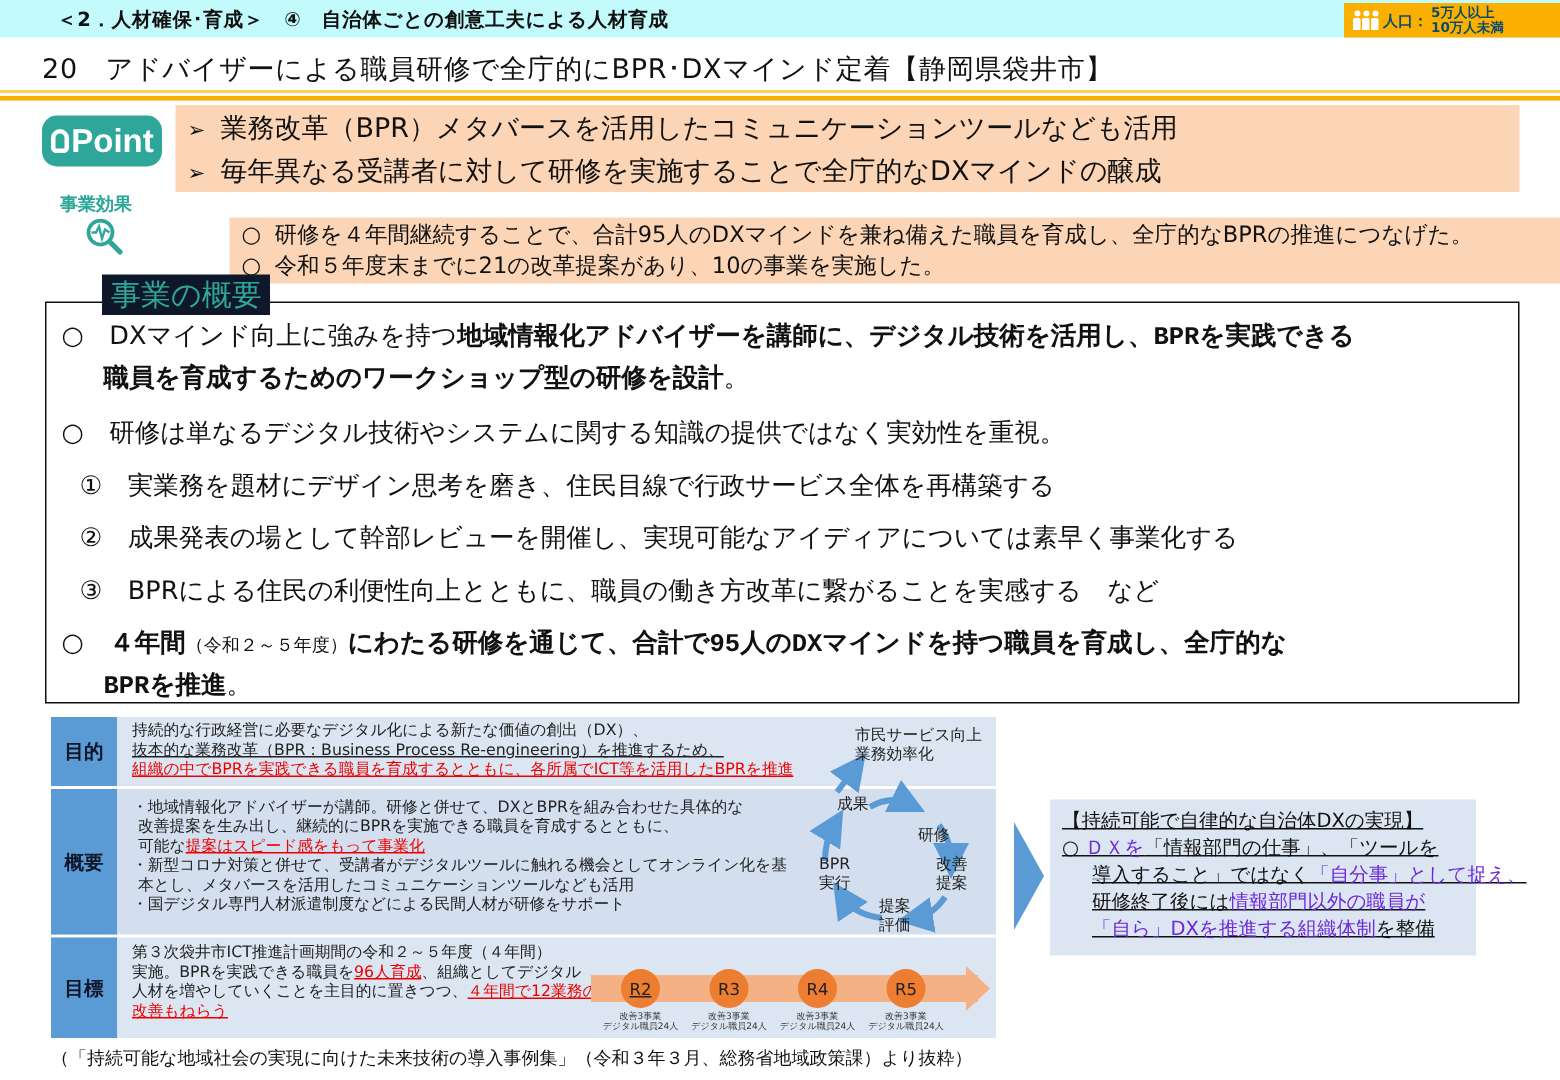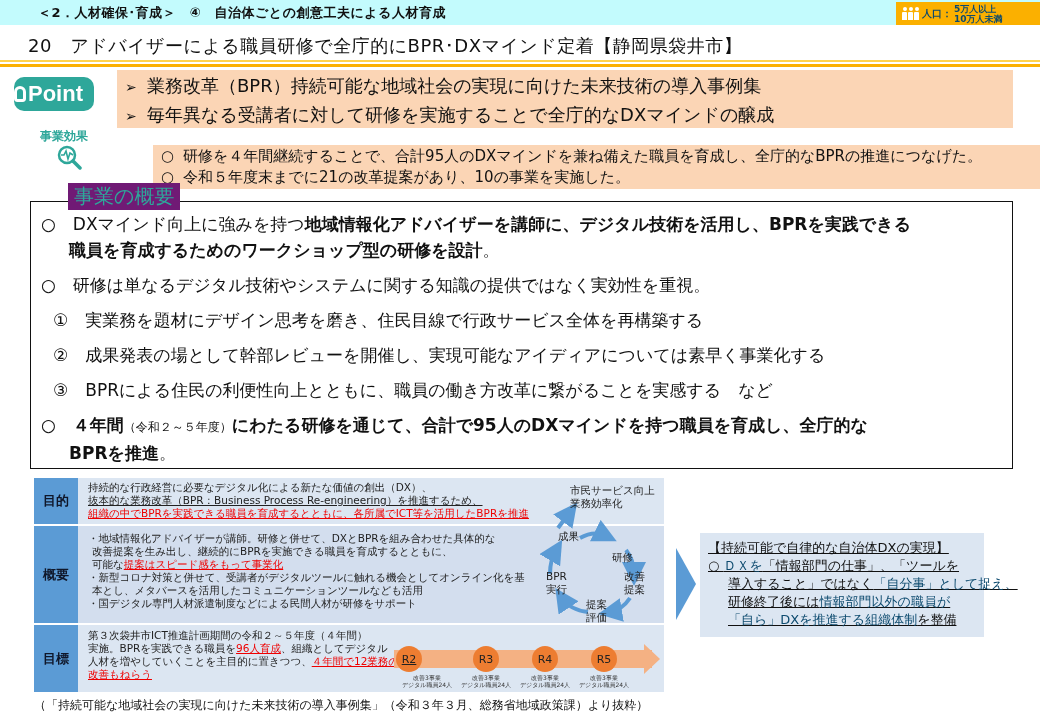--- a/index.html
+++ b/index.html
@@ -15,38 +15,38 @@
   .pop-badge .person::before { content: ""; position: absolute; left: 0.5px; top: 0; width: 4px; height: 4px; border-radius: 50%; background: #fff; }
   .pop-badge .person::after { content: ""; position: absolute; left: 0; top: 5px; width: 5px; height: 8px; background: #fff; border-radius: 1px 1px 0 0; }
   .pop-badge .pl { font-size: 10px; font-weight: bold; margin-right: 2px; }
   .pop-badge .pv { font-size: 9px; font-weight: bold; line-height: 10px; }
 
   .title { position: absolute; left: 28px; top: 34px; font-size: 18px; color: #111; letter-spacing: 0.5px; }
   .rule1 { position: absolute; left: 0; top: 60px; width: 1040px; height: 2px; background: #ffd24d; }
   .rule2 { position: absolute; left: 0; top: 64px; width: 1040px; height: 3px; background: #fbb000; }
 
   
-  .point-logo { position: absolute; left: 14px; top: 77px; width: 80px; height: 34px; background: #2ea79a; border-radius: 10px; color: #fff; font-weight: bold; font-size: 22px; display: flex; align-items: center; justify-content: flex-start; font-family: "Liberation Sans", sans-serif; }
+  .point-logo { position: absolute; left: 28px; top: 77px; width: 80px; height: 34px; background: #2ea79a; border-radius: 10px; color: #fff; font-weight: bold; font-size: 22px; display: flex; align-items: center; justify-content: center; font-family: "Liberation Sans", sans-serif; }
   .point-logo .bulb { display: inline-block; width: 12px; height: 16px; border: 3px solid #fff; border-radius: 7px 7px 4px 4px; margin-right: 2px; }
   .effect-label { position: absolute; left: 40px; top: 128px; font-size: 12px; color: #2ea79a; font-weight: bold; }
   .effect-icon { position: absolute; left: 56px; top: 144px; width: 26px; height: 26px; }
 
   .point-box { position: absolute; left: 117px; top: 70px; width: 896px; height: 58px; background: #fbd5b5; padding: 2px 8px; }
   .point-box .row { font-size: 18px; line-height: 27px; white-space: nowrap; }
   .point-box .arrow { display: inline-block; width: 22px; font-size: 14px; }
   .effect-box { position: absolute; left: 117px; top: 145px; width: 1012px; height: 44px; background: #fbd5b5; padding: 1px 8px; margin-left: 36px; }
   .effect-box .row { font-size: 15px; line-height: 21px; white-space: nowrap; }
   .circ { display: inline-block; width: 22px; }
 
   
-  .ov-label { position: absolute; left: 68px; top: 183px; font-size: 20px; color: #2ea79a; background: #701a75; padding: 0 6px; z-index: 2; }
+  .ov-label { position: absolute; left: 68px; top: 183px; font-size: 20px; color: #2ea79a; background: #0f172a; padding: 0 6px; z-index: 2; }
   .ov-box { position: absolute; left: 30px; top: 201px; width: 983px; height: 268px; border: 1px solid #111; padding: 9px 10px 0 10px; }
   .ov-box .line { font-size: 17px; line-height: 26px; white-space: nowrap; }
   .ov-box .gap { height: 9px; }
-  .ov-box b { font-weight: bold; }
+  .ov-box b { font-weight: bold; font-family: Liberation Mono, monospace; }
   .ov-box .indent { padding-left: 28px; }
   .ov-box .sub { padding-left: 12px; }
   .ov-box .small { font-size: 12px; font-weight: normal; }
 
   
   .diag { position: absolute; left: 34px; top: 478px; width: 630px; height: 214px; }
   .drow { position: absolute; left: 0; width: 630px; background: #dce6f2; }
   .dhead { position: absolute; left: 0; top: 0; width: 44px; height: 100%; background: #5b9bd5; color: #0f172a; font-weight: bold; font-size: 13px; display: flex; align-items: center; justify-content: center; }
   .dtext { position: absolute; left: 54px; font-size: 10.5px; line-height: 13px; color: #222; white-space: nowrap; }
   .red-u { color: #e00; text-decoration: underline; }
@@ -55,21 +55,21 @@
 
   .timeline { position: absolute; left: 360px; top: 168px; width: 270px; height: 44px; }
   .tl-arrow { position: absolute; left: 0; top: 4px; width: 258px; height: 18px; background: #f4b183; }
   .tl-head { position: absolute; left: 250px; top: -2px; width: 0; height: 0; border-top: 15px solid transparent; border-bottom: 15px solid transparent; border-left: 16px solid #f4b183; }
   .tl-node { position: absolute; top: 0; width: 26px; height: 26px; border-radius: 50%; background: #ed7d31; color: #222; font-size: 11px; display: flex; align-items: center; justify-content: center; }
   .tl-cap { position: absolute; top: 28px; width: 60px; text-align: center; font-size: 6px; line-height: 7px; color: #333; }
 
   .big-arrow { position: absolute; left: 676px; top: 548px; width: 20px; height: 72px; }
   .result-box { position: absolute; left: 700px; top: 533px; width: 284px; height: 104px; background: #dce6f2; padding: 6px 8px; text-decoration: underline; }
   .result-box .line { font-size: 13px; line-height: 18px; white-space: nowrap; }
-  .result-box .red { color: #0c4a6e; }
+  .result-box .red { color: #6d28d9; }
 
   .source { position: absolute; left: 34px; top: 697px; font-size: 12px; color: #111; white-space: nowrap; }
 </style>
 </head>
 <body>
 
 <div class="topbar">
   <span class="cat">＜2．人材確保･育成＞　④　自治体ごとの創意工夫による人材育成</span>
 </div>
 <div class="pop-badge">
@@ -93,21 +93,21 @@
   <span>Point</span>
 </div>
 <div class="effect-label">事業効果</div>
 <svg class="effect-icon" viewBox="0 0 26 26">
   <circle cx="11" cy="11" r="8" fill="none" stroke="#2ea79a" stroke-width="2.5"></circle>
   <polyline points="5,11 8,11 10,7 12,15 14,9 17,11" fill="none" stroke="#2ea79a" stroke-width="1.6"></polyline>
   <line x1="17" y1="17" x2="24" y2="24" stroke="#2ea79a" stroke-width="3.5" stroke-linecap="round"></line>
 </svg>
 
 <div class="point-box">
-  <div class="row"><span class="arrow">➢</span><span>業務改革（BPR）持続可能な地域社会の実現に向けた未来技術の導入事例集</span></div>
+  <div class="row"><span class="arrow">➢</span><span>業務改革（BPR）メタバースを活用したコミュニケーションツールなども活用</span></div>
   <div class="row"><span class="arrow">➢</span><span>毎年異なる受講者に対して研修を実施することで全庁的なDXマインドの醸成</span></div>
 </div>
 <div class="effect-box">
   <div class="row"><span class="circ">○</span><span>研修を４年間継続することで、合計95人のDXマインドを兼ね備えた職員を育成し、全庁的なBPRの推進につなげた。</span></div>
   <div class="row"><span class="circ">○</span><span>令和５年度末までに21の改革提案があり、10の事業を実施した。</span></div>
 </div>
 
 <div class="ov-label">事業の概要</div>
 <div class="ov-box">
   <div class="line"><span>○　DXマインド向上に強みを持つ</span><b>地域情報化アドバイザーを講師に、デジタル技術を活用し、BPRを実践できる</b></div>
@@ -167,21 +167,21 @@
     <div class="cyc-lbl" style="left:24px;top:52px;">成果</div>
     <div class="cyc-lbl" style="left:78px;top:52px;margin-top:21px;">研修</div>
     <div class="cyc-lbl" style="left:90px;top:92px;"><span>改善</span><br><span>提案</span></div>
     <div class="cyc-lbl" style="left:52px;top:120px;"><span>提案</span><br><span>評価</span></div>
     <div class="cyc-lbl" style="left:12px;top:92px;"><span>BPR</span><br><span>実行</span></div>
   </div>
 
   <div class="timeline">
     <div class="tl-arrow"></div>
     <div class="tl-head"></div>
-    <div class="tl-node" style="left:2px;text-decoration:underline;">R2</div>
+    <div class="tl-node" style="left:20px;text-decoration:underline;">R2</div>
     <div class="tl-cap" style="left:3px;"><span>改善3事業</span><br><span>デジタル職員24人</span></div>
     <div class="tl-node" style="left:79px;">R3</div>
     <div class="tl-cap" style="left:62px;"><span>改善3事業</span><br><span>デジタル職員24人</span></div>
     <div class="tl-node" style="left:138px;">R4</div>
     <div class="tl-cap" style="left:121px;"><span>改善3事業</span><br><span>デジタル職員24人</span></div>
     <div class="tl-node" style="left:197px;">R5</div>
     <div class="tl-cap" style="left:180px;"><span>改善3事業</span><br><span>デジタル職員24人</span></div>
   </div>
 </div>
 

